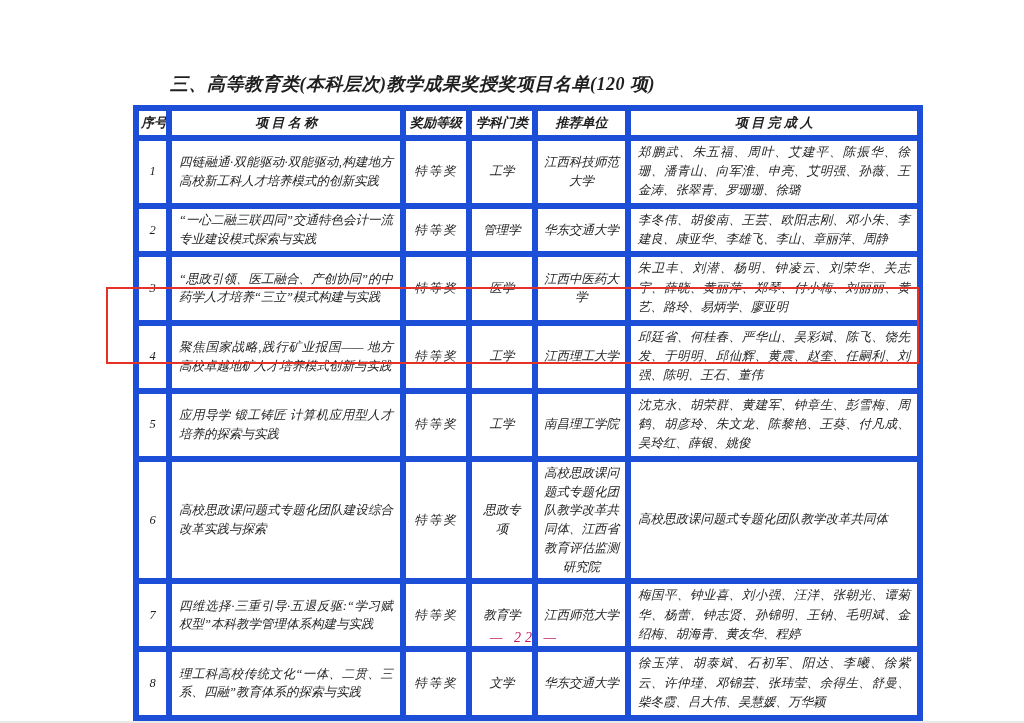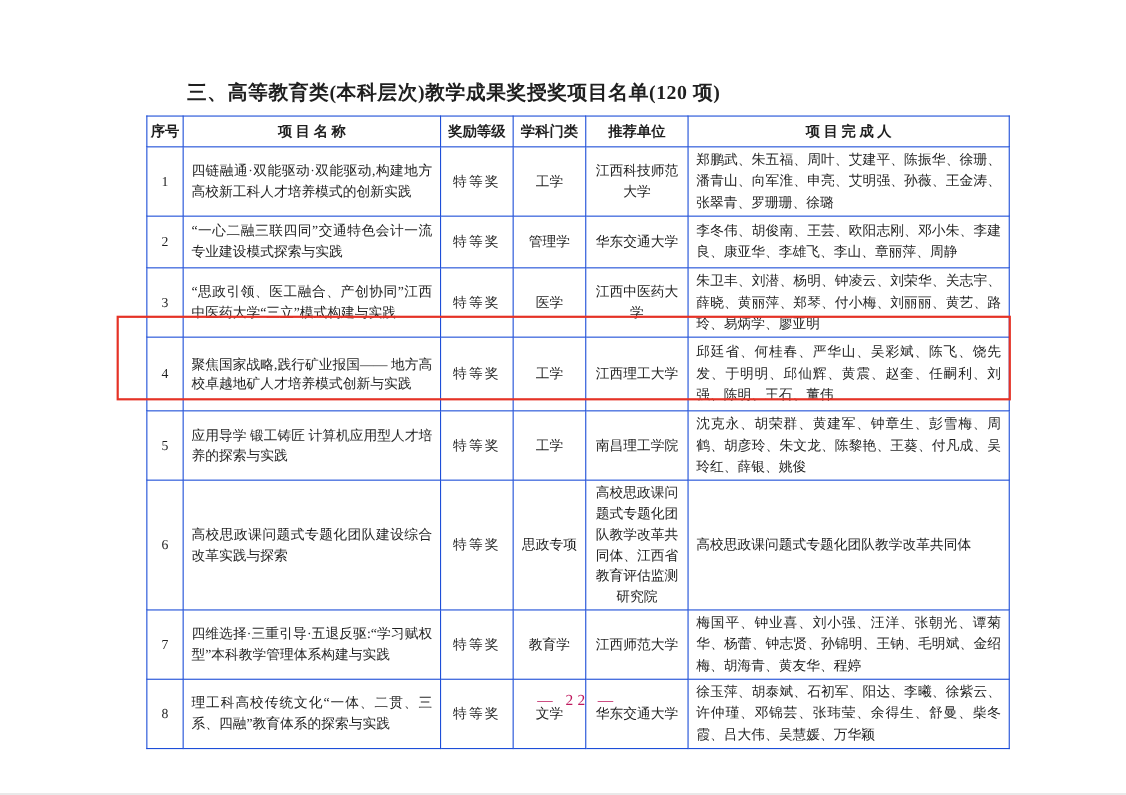--- a/index.html
+++ b/index.html
@@ -5,41 +5,42 @@
   * { margin: 0; padding: 0; box-sizing: border-box; }
   html, body { background: #e9e9e9; }
   body { font-family: "Liberation Serif", "DejaVu Serif", serif; }
   .page {
     position: relative;
     width: 1024px;
     height: 721px;
     background: #ffffff;
     color: #1f1f1f;
     overflow: hidden;
+    font-style: italic;
   }
   .doc-title {
     position: absolute;
     left: 170px;
     top: 72px;
     font-size: 18px;
     font-weight: bold;
     letter-spacing: 0.5px;
     white-space: nowrap;
   }
   table.award-table {
     position: absolute;
     left: 133px;
     top: 105px;
     width: 784px;
     border-collapse: collapse;
     table-layout: fixed;
     font-size: 12.5px;
   }
   .award-table th, .award-table td {
-    border: 1px solid #1d4ed8;
+    border: 6px solid #1d4ed8;
     vertical-align: middle;
     padding: 2px 7px;
     line-height: 1.5;
   }
   .award-table th {
     font-weight: bold;
     font-size: 13px;
     text-align: center;
     height: 28px;
     padding: 2px 2px;
@@ -124,21 +125,21 @@
       <tr class="r2">
         <td class="c-no">2</td>
         <td class="c-name">“一心二融三联四同”交通特色会计一流专业建设模式探索与实践</td>
         <td class="c-award">特等奖</td>
         <td class="c-disc">管理学</td>
         <td class="c-rec">华东交通大学</td>
         <td class="c-comp">李冬伟、胡俊南、王芸、欧阳志刚、邓小朱、李建良、康亚华、李雄飞、李山、章丽萍、周静</td>
       </tr>
       <tr class="r3">
         <td class="c-no">3</td>
-        <td class="c-name">“思政引领、医工融合、产创协同”江西中医药大学“三立”模式构建与实践</td>
+        <td class="c-name">“思政引领、医工融合、产创协同”的中药学人才培养“三立”模式构建与实践</td>
         <td class="c-award">特等奖</td>
         <td class="c-disc">医学</td>
         <td class="c-rec">江西中医药大学</td>
         <td class="c-comp">朱卫丰、刘潜、杨明、钟凌云、刘荣华、关志宇、薛晓、黄丽萍、郑琴、付小梅、刘丽丽、黄艺、路玲、易炳学、廖亚明</td>
       </tr>
       <tr class="r4">
         <td class="c-no">4</td>
         <td class="c-name">聚焦国家战略,践行矿业报国—— 地方高校卓越地矿人才培养模式创新与实践</td>
         <td class="c-award">特等奖</td>
         <td class="c-disc">工学</td>

